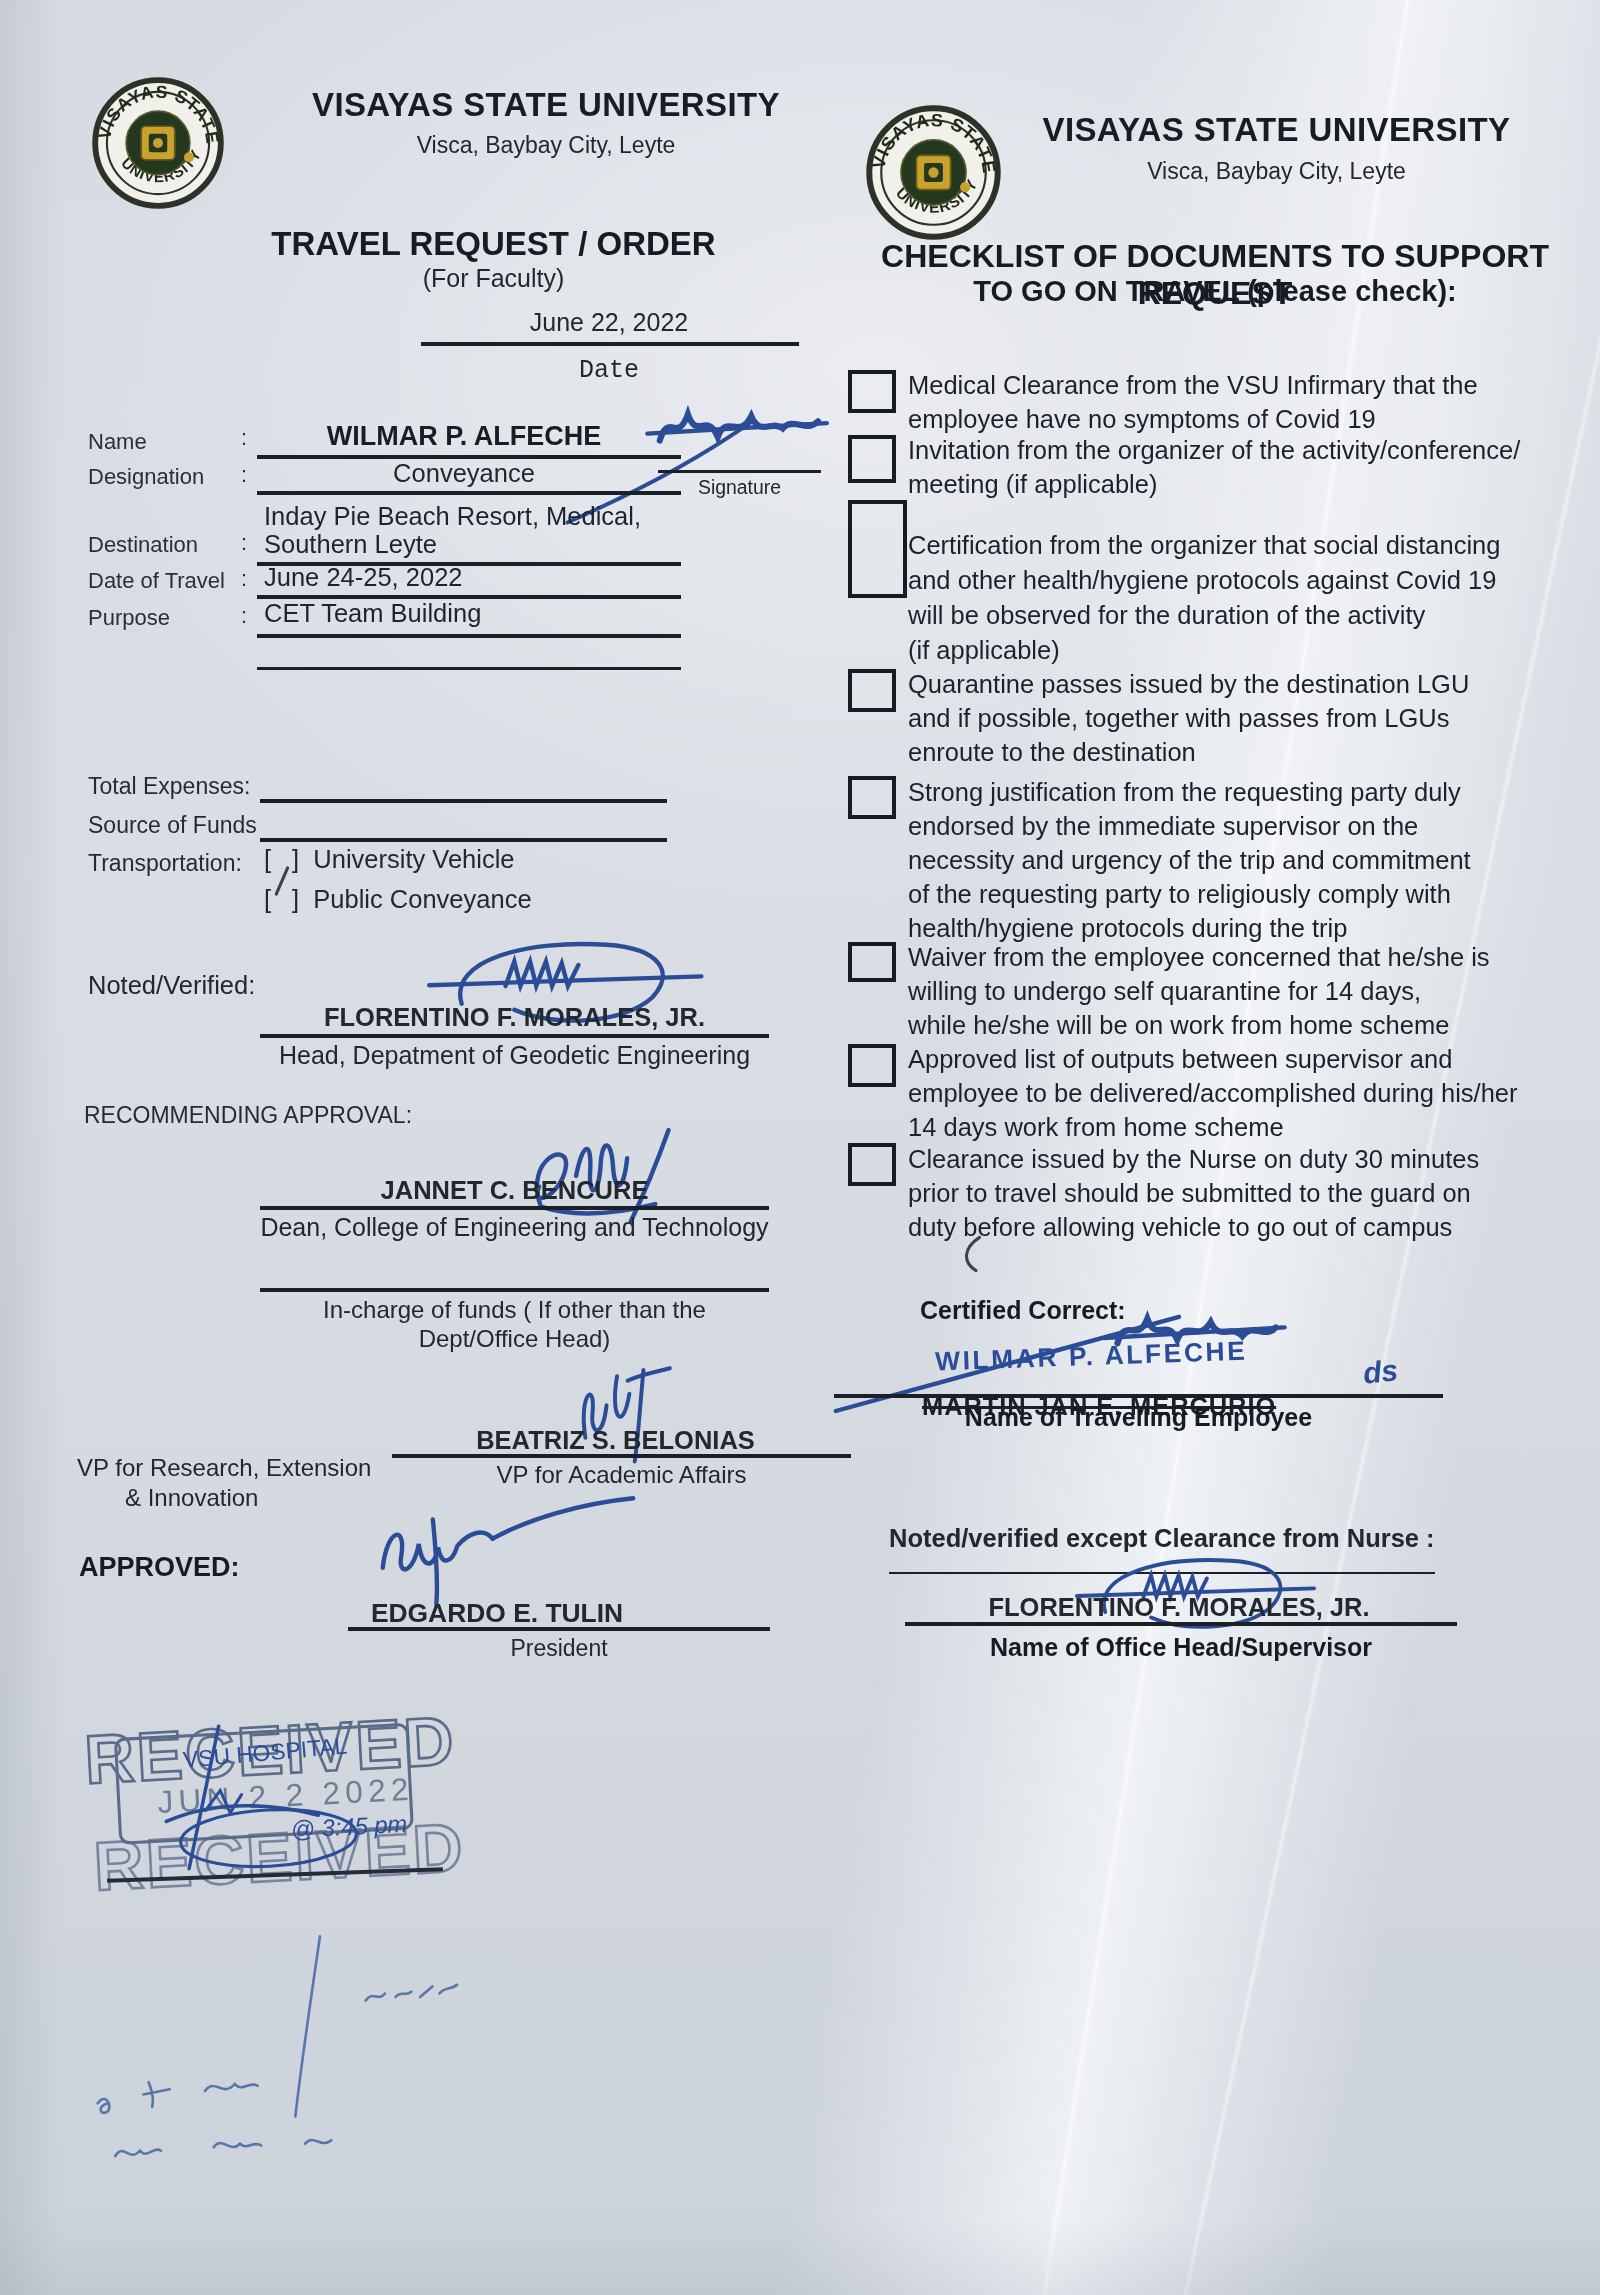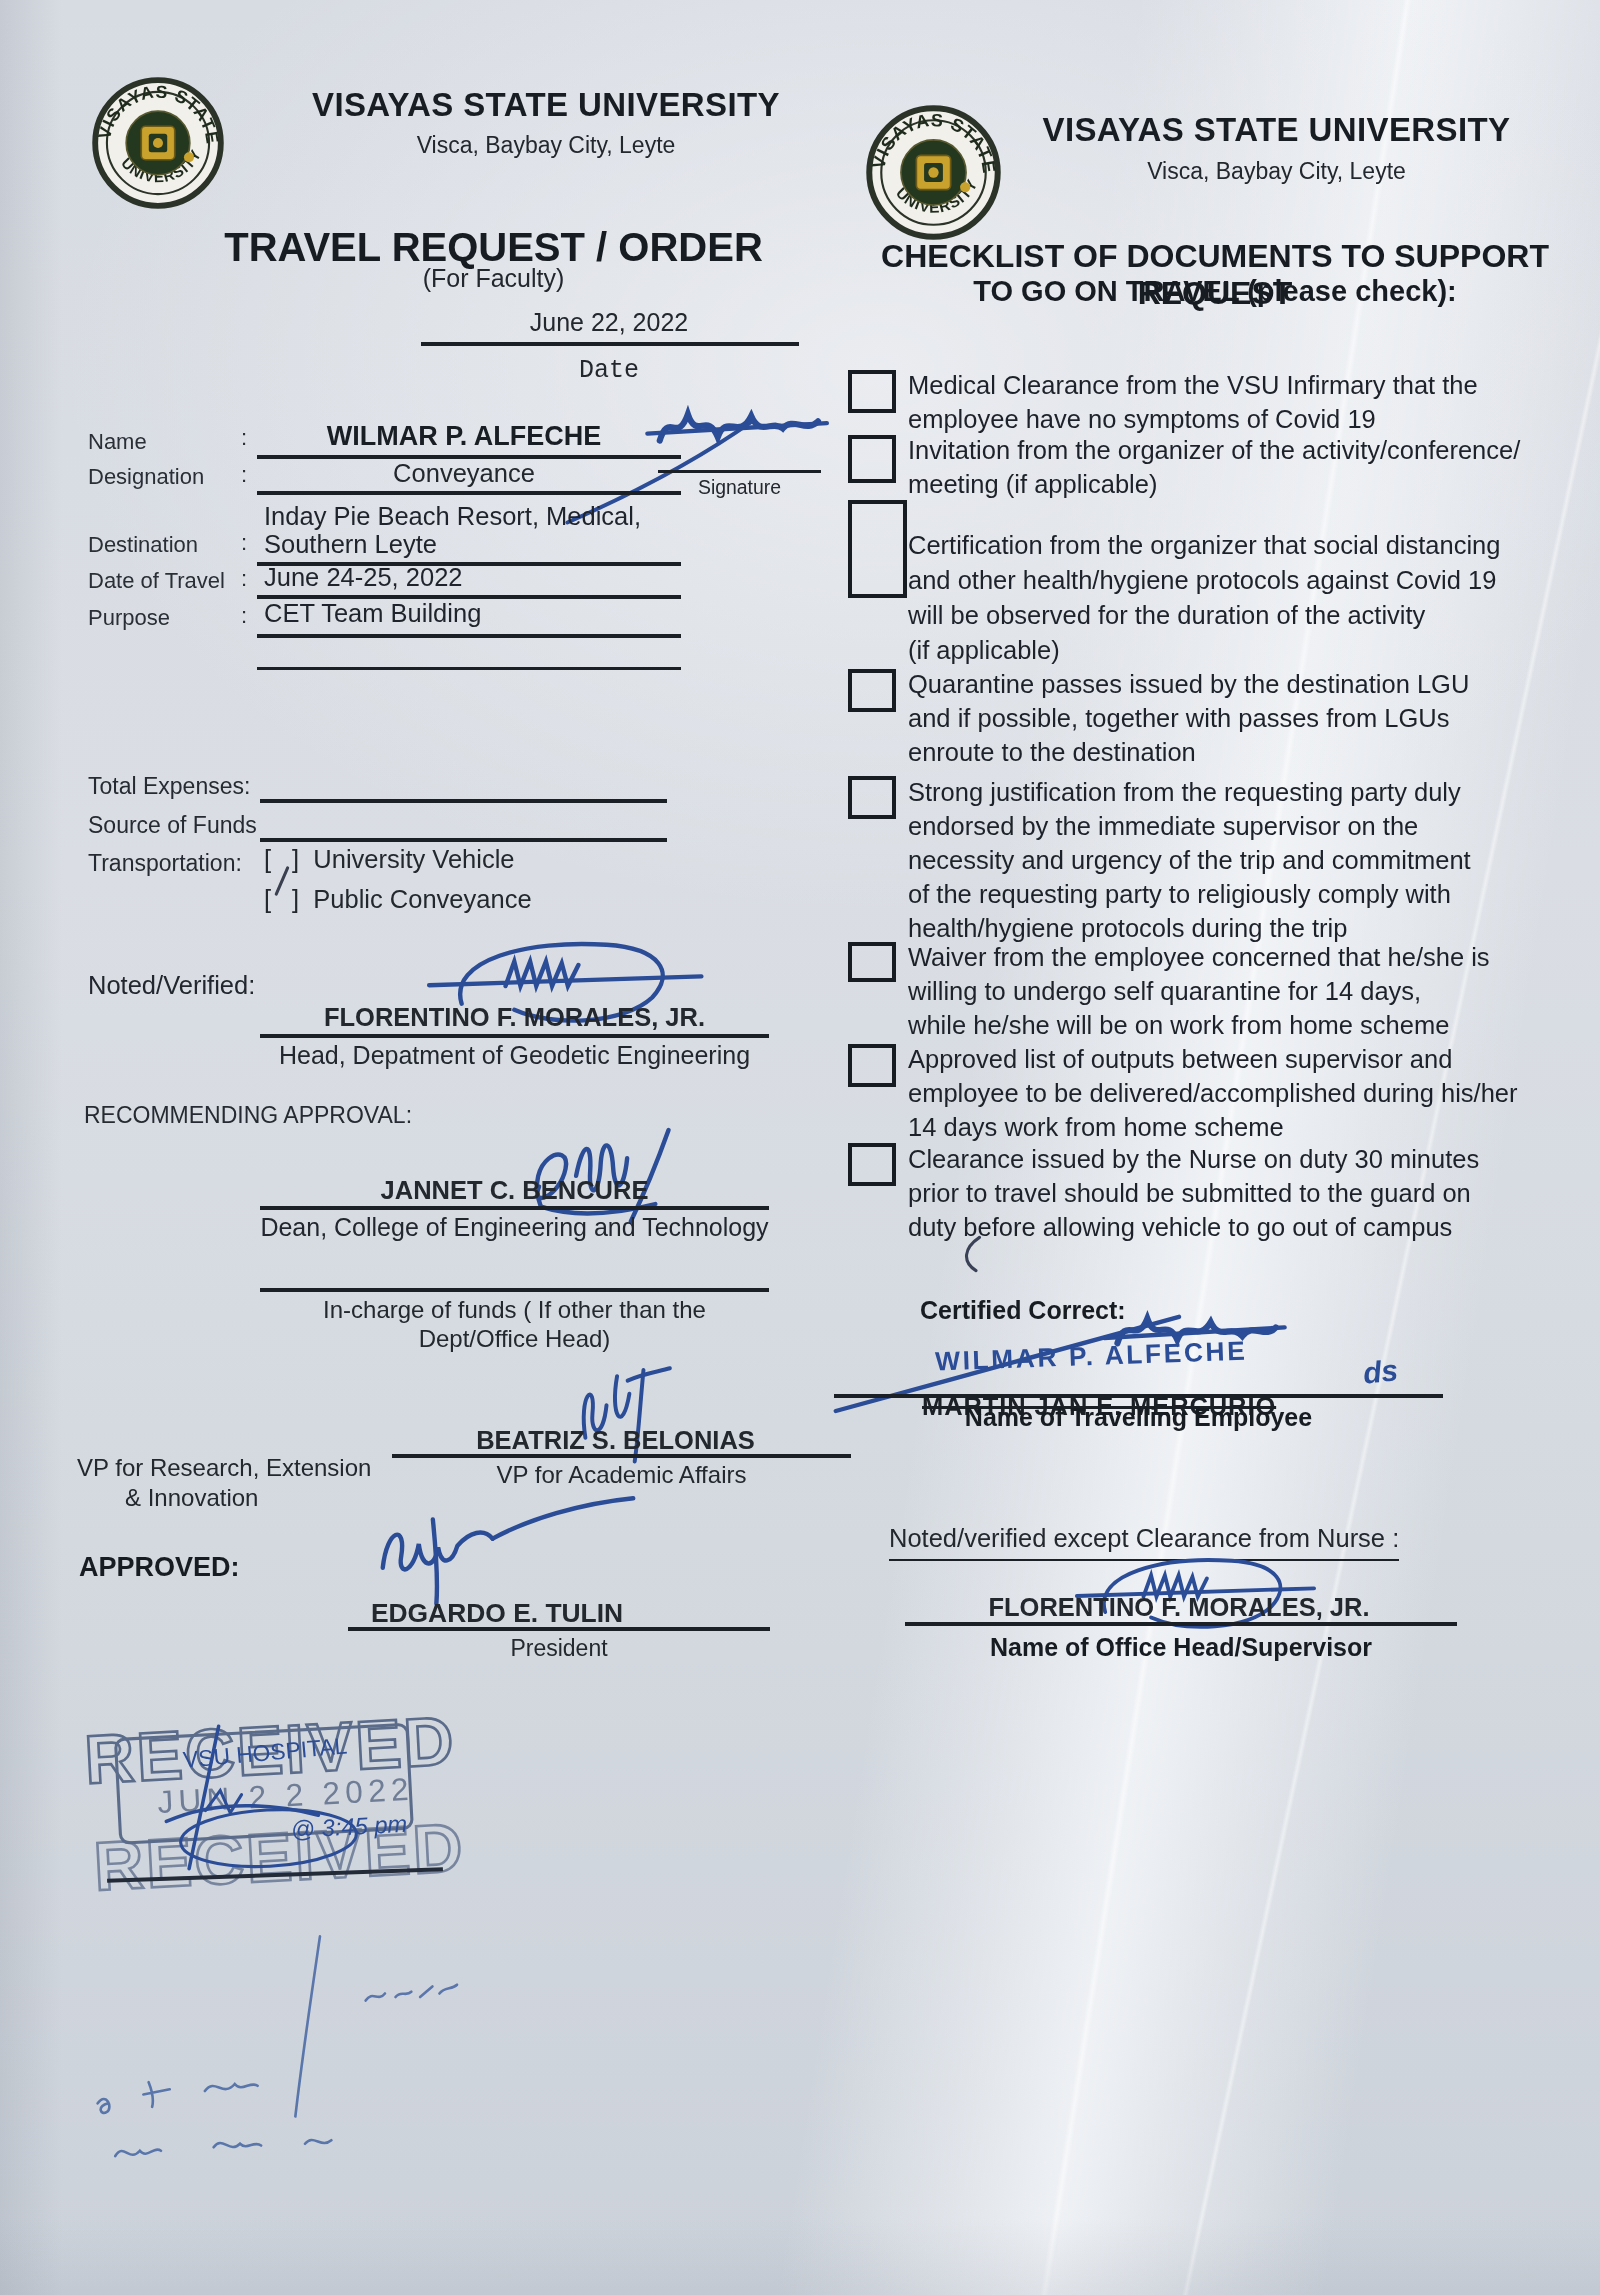--- a/index.html
+++ b/index.html
@@ -47,21 +47,21 @@
       <rect x="60" y="60" width="40" height="40" rx="5" fill="#c8a22c" stroke="#6e5a17" stroke-width="2"></rect>
       <rect x="69" y="69" width="22" height="22" rx="3" fill="#24381f"></rect>
       <circle cx="80" cy="80" r="6" fill="#c8a22c"></circle>
       <circle cx="117" cy="97" r="6" fill="#c8a22c"></circle>
     </svg>
   </div>
 
   <div class="abs ctr b" style="left:282px;top:86px;width:528px;font-size:33px;letter-spacing:0.4px;color:#181c23;">VISAYAS STATE UNIVERSITY</div>
   <div class="abs ctr" style="left:282px;top:132px;width:528px;font-size:23px;">Visca, Baybay City, Leyte</div>
 
-  <div class="abs ctr b" style="left:216px;top:225px;width:555px;font-size:40px;color:#171b22;">TRAVEL REQUEST / ORDER</div>
+  <div class="abs ctr b" style="left:216px;top:225px;width:555px;font-size:33px;color:#171b22;">TRAVEL REQUEST / ORDER</div>
   <div class="abs ctr" style="left:216px;top:264px;width:555px;font-size:25px;">(For Faculty)</div>
 
   <div class="abs ctr" style="left:422px;top:308px;width:374px;font-size:25px;">June 22, 2022</div>
   <div class="line" style="left:421px;top:342px;width:378px;height:3.5px;"></div>
   <div class="abs ctr" style="left:422px;top:356px;width:374px;font-size:25px;font-family:Liberation Mono, monospace;">Date</div>
 
   <div class="abs lbl" style="left:88px;top:429px;">Name</div>
   <div class="abs lbl" style="left:241px;top:425px;">:</div>
   <div class="abs ctr b" style="left:257px;top:421px;width:414px;font-size:27px;color:#191d24;">WILMAR P. ALFECHE</div>
   <div class="line" style="left:257px;top:455px;width:424px;height:3.5px;"></div>
@@ -288,21 +288,21 @@
       </g>
     </svg>
   </div>
   <div class="abs b ink" style="left:935px;top:1341px;font-size:26.4px;letter-spacing:2.6px;transform:rotate(-2deg);">WILMAR  P. ALFECHE</div>
   <div class="abs b" style="left:922px;top:1392px;font-size:25.5px;text-decoration:line-through;text-decoration-thickness:2.6px;color:#1b1f26;letter-spacing:0.9px;">MARTIN JAN E. MERCURIO</div>
   <div class="abs ink" style="left:1363px;top:1355px;font-size:30px;font-style:italic;font-weight:bold;transform:rotate(-6deg);">ds</div>
   <div class="line" style="left:834px;top:1394px;width:609px;height:4.4px;"></div>
   <div class="abs ctr b" style="left:834px;top:1403px;width:609px;font-size:25px;color:#171b22;">Name of Travelling Employee</div>
 
   <div class="abs" style="left:889px;top:1524px;font-size:25.5px;">
-    <span style="border-bottom:2.6px solid #1b1f26;padding-bottom:7px;">Noted/verified except Clearance from Nurse :</span>
+    <span style="border-bottom:2.6px solid #1b1f26;padding-bottom:20px;font-weight:bold;">Noted/verified except Clearance from Nurse :</span>
   </div>
   <div class="abs" style="left:1052px;top:1547px;width:290px;height:88px;">
     <svg width="290" height="88" viewBox="0 0 330 115">
       <g fill="none" stroke="#2b4c97" stroke-linecap="round" stroke-width="5">
         <path d="M45,85 C30,35 120,12 210,18 C272,22 288,50 262,78 C230,108 150,112 105,92"></path>
         <path d="M95,65 l10,-28 l7,28 l11,-28 l7,28 l11,-28 l7,28 l11,-26 l7,26 l12,-24"></path>
         <path d="M8,64 L318,54"></path>
       </g>
     </svg>
   </div>

